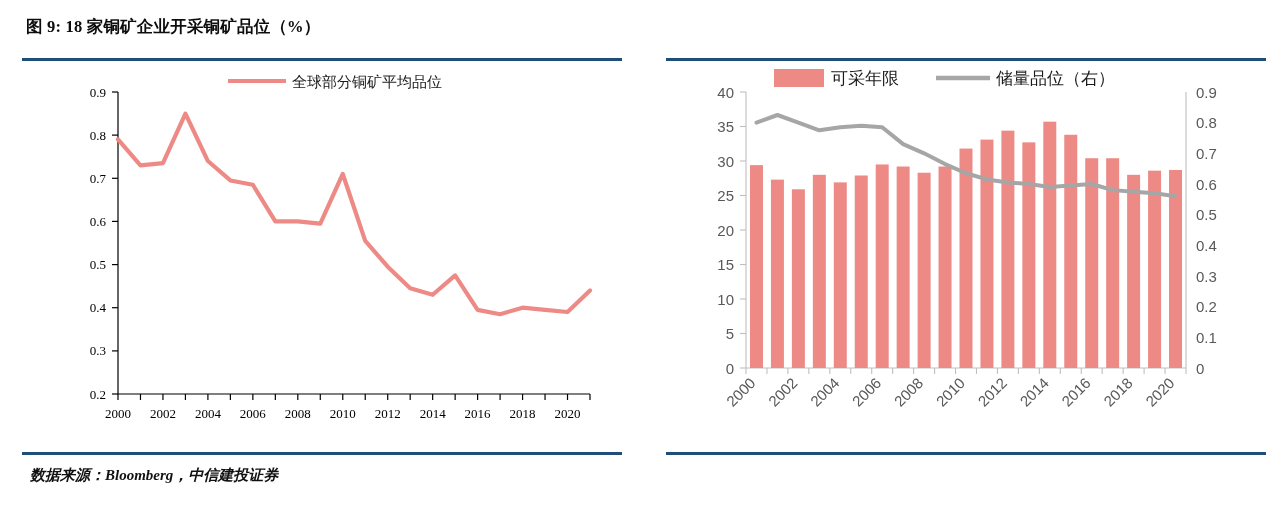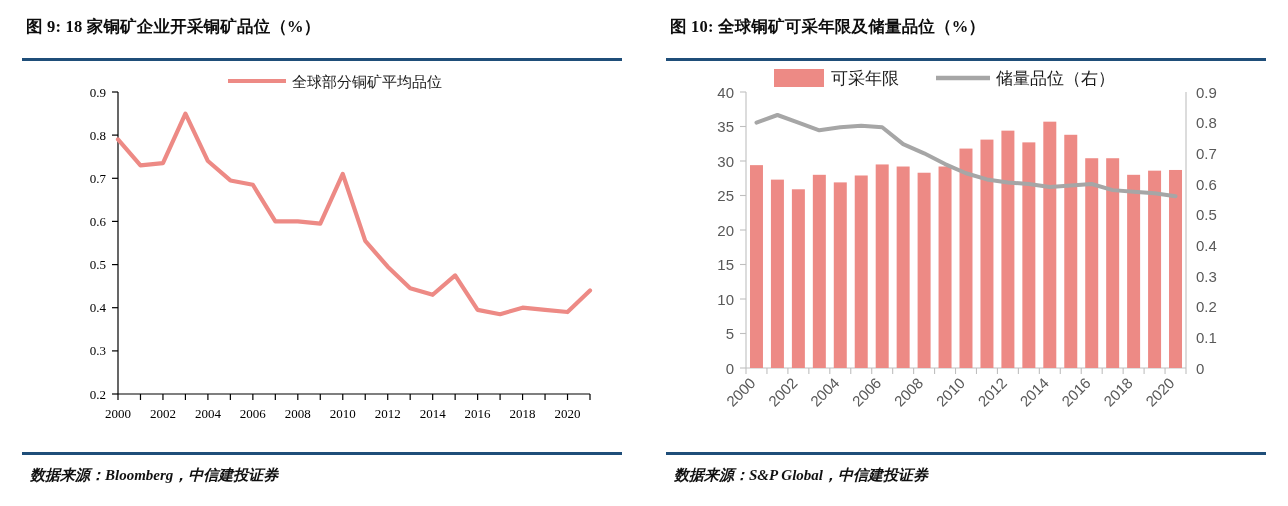--- a/index.html
+++ b/index.html
@@ -176,21 +176,20 @@
           <text class="legend-text" x="262" y="23">全球部分铜矿平均品位</text>
         </g>
       </svg>
     </div>
 
     <div class="rule-bottom"></div>
     <div class="source">数据来源：Bloomberg，中信建投证券</div>
   </div>
 
   <div class="panel">
-    <div class="fig-title">图 10: 全球铜矿可采年限及储量品位（%）</div>
     <div class="rule-top"></div>
 
     <div class="chart-area">
       <svg width="600" height="384" viewBox="0 0 600 384">
 
         <line x1="72" y1="28" x2="72" y2="304" stroke="#BFBFBF" stroke-width="1.1"></line>
         <g id="p2-lticks">
             <line x1="66" y1="28" x2="72" y2="28" stroke="#BFBFBF" stroke-width="1.1"></line>
             <line x1="66" y1="62.5" x2="72" y2="62.5" stroke="#BFBFBF" stroke-width="1.1"></line>
             <line x1="66" y1="97" x2="72" y2="97" stroke="#BFBFBF" stroke-width="1.1"></line>
@@ -295,16 +294,15 @@
         <g>
           <rect x="100" y="5" width="50" height="18" fill="#ED8A85"></rect>
           <text class="legend-text-2" x="157" y="20">可采年限</text>
           <line x1="262" y1="14" x2="316" y2="14" stroke="#A6A6A6" stroke-width="4.5"></line>
           <text class="legend-text-2" x="322" y="20">储量品位（右）</text>
         </g>
       </svg>
     </div>
 
     <div class="rule-bottom"></div>
-    <div class="source">数据来源：S&amp;P Global，中信建投证券</div>
   </div>
 
 </div>
 
 </body></html>

